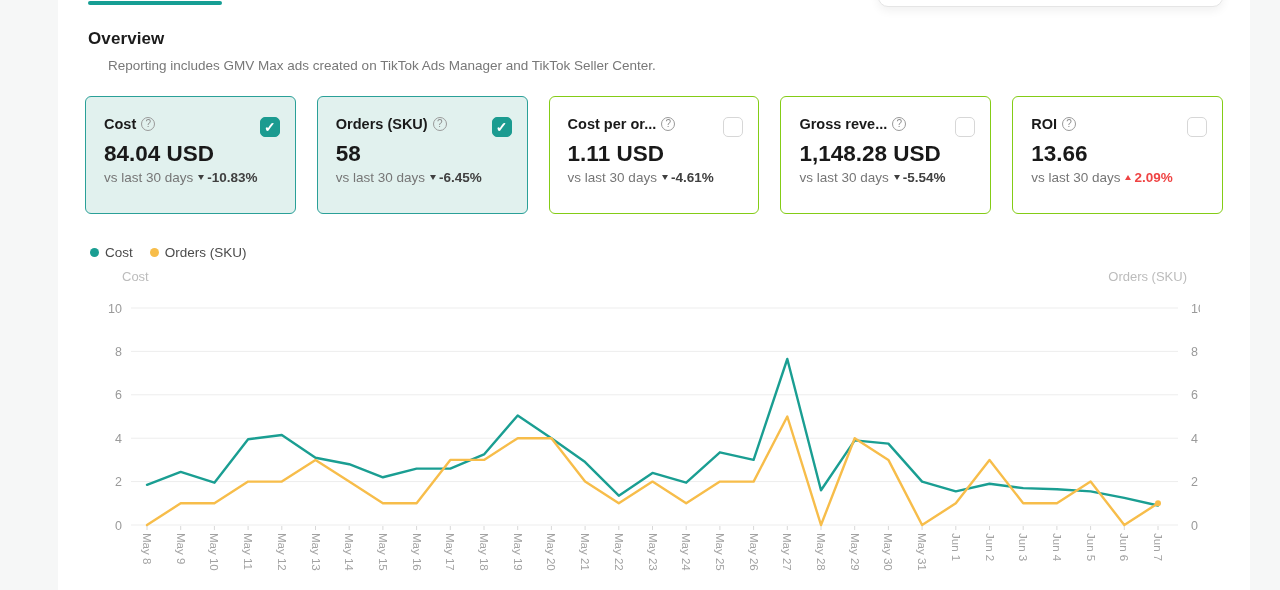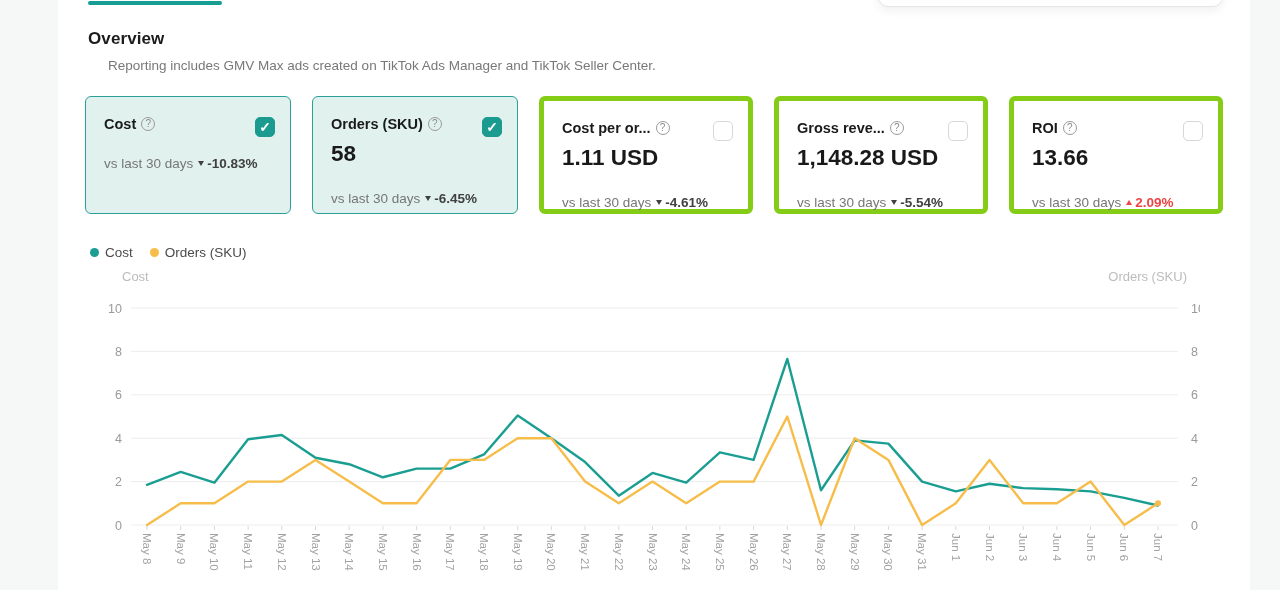--- a/index.html
+++ b/index.html
@@ -18,36 +18,36 @@
                 background:#fff; border:1px solid #e5e5e5; border-radius:10px;
                 box-shadow:0 4px 10px rgba(0,0,0,0.06); }
 
   .page-title { position:absolute; left:88px; top:29px; font-size:17px; font-weight:700;
                 color:#1c1c1c; letter-spacing:0.1px; }
   .page-subtitle { position:absolute; left:88px; top:58px; font-size:13.5px; color:#787878;margin-left:20px; }
 
   .cards-row { position:absolute; left:85px; top:96px; width:1138px; height:118px;
                display:flex; gap:21px; }
   .metric-card { position:relative; flex:1; height:118px; background:#fff;
-                 border:5px solid #84cc16; border-radius:6px; padding:19px 16px 0 18px;
+                 border:1px solid #84cc16; border-radius:6px; padding:19px 16px 0 18px;
                  cursor:pointer; }
   .metric-card.selected { background:#e1f1ee; border:1.5px solid #2aa098; }
   .metric-label-row { display:flex; align-items:center; gap:5px; }
   .metric-label { font-size:14.5px; font-weight:700; color:#1a1a1a; }
   .help-icon { width:14px; height:14px; border:1px solid #9a9a9a; border-radius:50%;
                color:#8c8c8c; font-size:10px; line-height:12px; text-align:center;
                flex:0 0 auto; }
   .checkbox { position:absolute; right:15px; top:20px; width:20px; height:20px;
               background:#fff; border:1.5px solid #d7d7d7; border-radius:5px; }
   .checkbox.is-checked { background:#1b9b90; border-color:#1b9b90; }
   .checkbox.is-checked::after { content:"✓"; position:absolute; left:0; top:0;
               width:100%; height:100%; color:#fff; font-size:14px; font-weight:700;
               line-height:19px; text-align:center; }
   .metric-value { margin-top:9px; font-size:22.5px; font-weight:700; color:#191919; }
-  .metric-compare { margin-top:24px; display:flex; align-items:flex-start; gap:5px;
+  .metric-compare { margin-top:3px; display:flex; align-items:flex-start; gap:5px;
                     font-size:13.5px; color:#767676; }
   .trend { display:flex; align-items:center; gap:3px; font-weight:700; }
   .trend.neg { color:#404040; }
   .trend.pos { color:#ef4444; }
   .trend-arrow { width:0; height:0; display:inline-block; }
   .trend-arrow.down { border-left:3.5px solid transparent; border-right:3.5px solid transparent;
                       border-top:5px solid currentColor; }
   .trend-arrow.up   { border-left:3.5px solid transparent; border-right:3.5px solid transparent;
                       border-bottom:5px solid currentColor; }
 
@@ -79,20 +79,21 @@
   <div class="page-subtitle">Reporting includes GMV Max ads created on TikTok Ads Manager and TikTok Seller Center.</div>
 
   <div class="cards-row">
 
     <div class="metric-card selected">
       <div class="metric-label-row">
         <span class="metric-label">Cost</span>
         <span class="help-icon">?</span>
       </div>
       <div class="checkbox is-checked"></div>
+      <div class="metric-value">84.04 USD</div>
       <div class="metric-compare">
         <span>vs last 30 days</span>
         <span class="trend neg">
           <span class="trend-arrow down"></span>
           <span>-10.83%</span>
         </span>
       </div>
     </div>
 
     <div class="metric-card selected">

